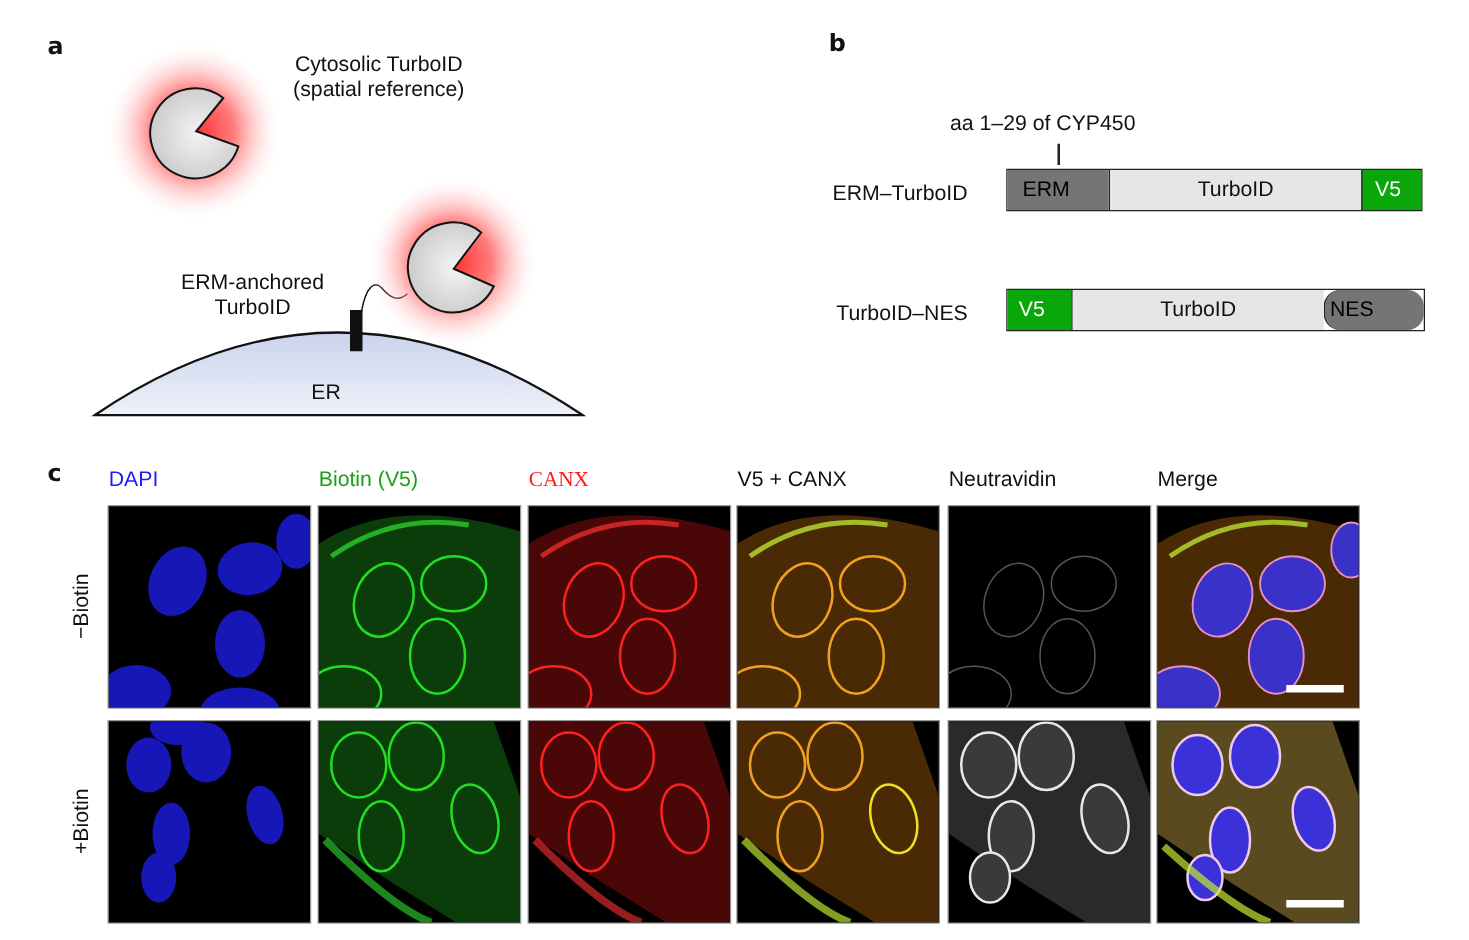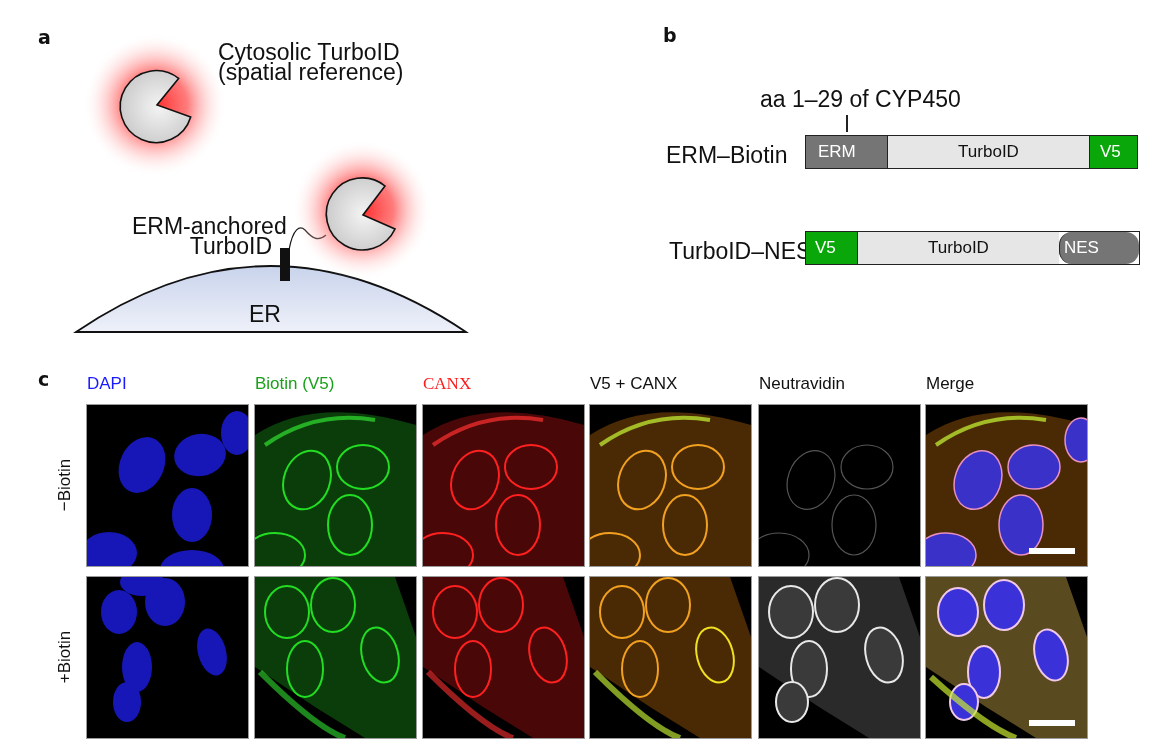--- a/index.html
+++ b/index.html
@@ -1,27 +1,27 @@
 <!DOCTYPE html>
 <html><head>
 <meta charset="utf-8">
 <style>
   html, body { margin: 0; padding: 0; background: #ffffff; }
   body { width: 1175px; height: 752px; position: relative; overflow: hidden;
          font-family: "Liberation Sans", sans-serif; color: #111; }
   .abs { position: absolute; }
   .panel-letter { position: absolute; font-family: "DejaVu Sans", sans-serif; font-weight: bold; font-size: 19px; color: #111; }
-  .lbl { position: absolute; font-size: 23px; line-height: 20px; white-space: nowrap; }
+  .lbl { position: absolute; font-size: 17px; line-height: 20px; white-space: nowrap; }
   .ctr { text-align: center; }
 
   
   .construct { position: absolute; height: 34px; display: flex; border: 1.5px solid #222; box-sizing: border-box; }
   .seg { height: 100%; display: flex; align-items: center; font-size: 17px; box-sizing: border-box; }
   .seg + .seg { border-left: 1.5px solid #222; }
-  .seg.dark { background: #757575; color: #ffffff; }
+  .seg.dark { background: #757575; color: #000000; }
   .seg.light { background: #e6e6e6; color: #111; justify-content: center; }
   .seg.green { background: #0aa70a; color: #ffffff; }
 
   
   .col-head { position: absolute; top: 374px; width: 160px; font-size: 17px; }
   .row-label { position: absolute; font-size: 17px; transform: rotate(-90deg); transform-origin: center; white-space: nowrap; width: 100px; text-align: center; }
   .tile { position: absolute; width: 161px; height: 161px; background: #000; overflow: hidden; box-shadow: 0 0 0 1px #9a9a9a; }
   .tile svg { display: block; }
   .scalebar { position: absolute; width: 46px; height: 6px; background: #ffffff; }
 </style>
@@ -64,32 +64,32 @@
   <g>
     <circle cx="362" cy="210" r="70" fill="url(#glow)"></circle>
     <path d="M 385 186 L 363 215 L 395 229 A 36 36 0 1 1 385 186 Z" fill="url(#enz)" stroke="#111" stroke-width="1.6"></path>
   </g>
 </svg>
 
 <div class="lbl ctr" style="left:218px; top:42px; width:170px;">
   <div>Cytosolic TurboID</div>
   <div>(spatial reference)</div>
 </div>
-<div class="lbl ctr" style="left:132px; top:216px; width:140px;text-align:right;">
+<div class="lbl ctr" style="left:132px; top:216px; width:140px;">
   <div>ERM-anchored</div>
   <div>TurboID</div>
 </div>
 <div class="lbl" style="left:249px; top:304px;">ER</div>
 
 <div class="panel-letter" style="left:663px; top:24px;">b</div>
 
 <div class="lbl" style="left:760px; top:89px;">aa 1–29 of CYP450</div>
 <div class="abs" style="left:846px; top:115px; width:1.5px; height:17px; background:#222;"></div>
 
-<div class="lbl" style="left:666px; top:145px;">ERM–Biotin</div>
+<div class="lbl" style="left:666px; top:145px;">ERM–TurboID</div>
 <div class="construct" style="left:805px; top:135px; width:333px;">
   <div class="seg dark" style="width:81px; padding-left:12px;">ERM</div>
   <div class="seg light" style="width:202px;">TurboID</div>
   <div class="seg green" style="flex:1; padding-left:10px;">V5</div>
 </div>
 
 <div class="lbl" style="left:669px; top:241px;text-align:center;">TurboID–NES</div>
 <div class="construct" style="left:805px; top:231px; width:335px;">
   <div class="seg green" style="width:51px; padding-left:9px;">V5</div>
   <div class="seg light" style="width:202px;">TurboID</div>

